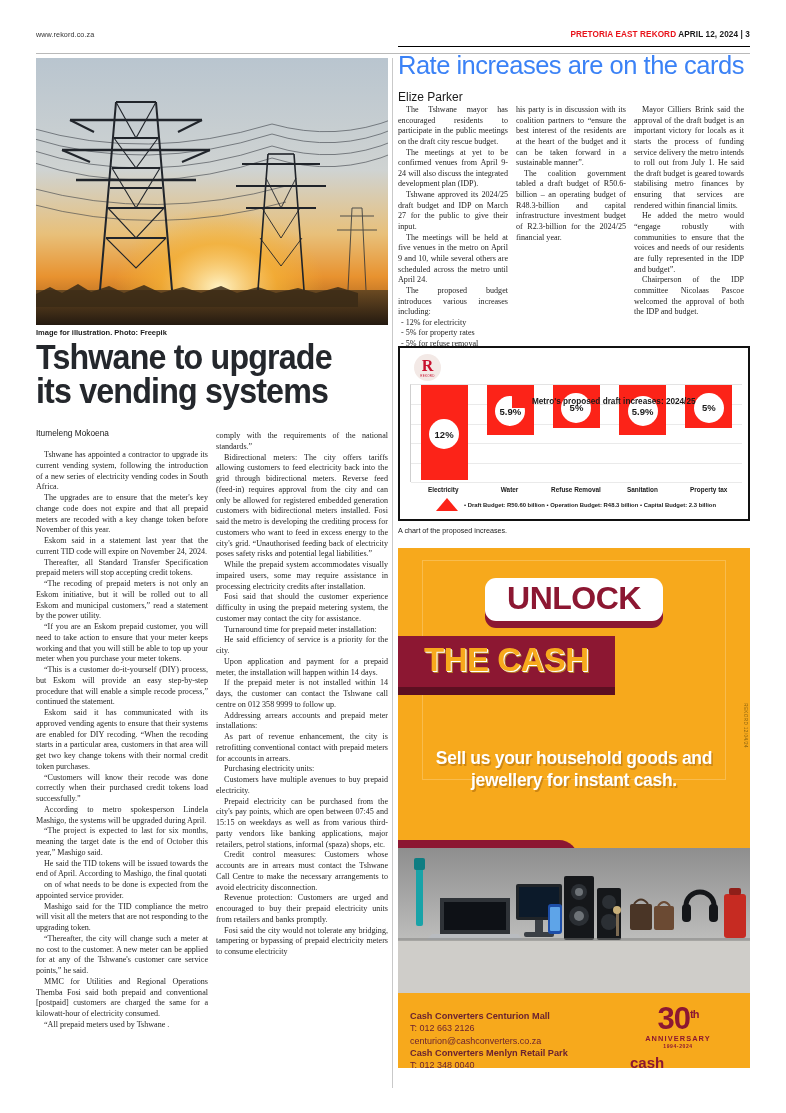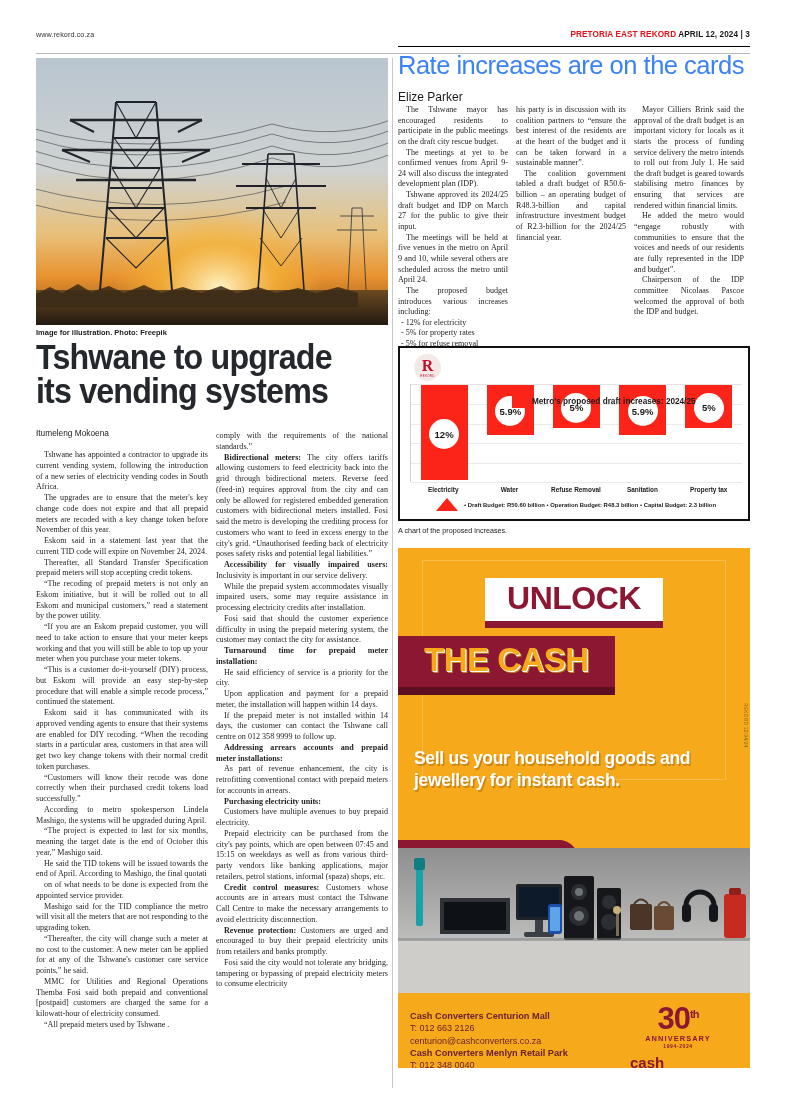--- a/index.html
+++ b/index.html
@@ -50,21 +50,21 @@
     font-family: "Liberation Sans", sans-serif;
     font-size: 8.3px; color: #1a1a1a;
   }
   .col-left-1 { position: absolute; left: 36px; top: 450px; width: 172px; }
   .col-left-2 { position: absolute; left: 216px; top: 431px; width: 172px; }
   .col-left-1 p, .col-left-2 p {
     font-size: 8.1px; line-height: 1.33; color: #1e1e1e;
     text-align: justify; text-indent: 8px; margin: 0;
   }
   .col-left-1 p.noind, .col-left-2 p.noind { text-indent: 0; }
-  .col-left-2 p b { font-weight: bold; }
+  .col-left-2 p b { font-weight: normal; }
 
   
   .rule-top {
     position: absolute; left: 398px; top: 46px; width: 352px; height: 0;
     border-top: 1px solid #000;
   }
   .vrule {
     position: absolute; left: 392px; top: 58px; width: 0; height: 1030px;
     border-left: 1px solid #c9c9c9;
   }
@@ -170,39 +170,40 @@
   .ad-inner-frame {
     position: absolute; left: 24px; top: 12px; width: 304px; height: 220px;
     border: 1px solid rgba(255,255,255,0.22);
   }
   .unlock {
     position: absolute; left: 0; top: 30px; width: 100%; text-align: center;
   }
   .unlock-box {
     display: inline-block; background: #ffffff; padding: 2px 22px 4px 22px;
     box-shadow: 0 7px 0 #8c1732;
+    border-radius: 11px;
   }
   .unlock-box span {
     font-family: "Liberation Sans", sans-serif;
     font-size: 32px; font-weight: bold; color: #8c1732; letter-spacing: -0.5px;
   }
   .thecash {
     position: absolute; left: 0; top: 88px; width: 100%; text-align: left;
   }
   .thecash-box {
     display: inline-block; background: #8c1732; padding: 5px 26px 8px 26px;
     box-shadow: 0 8px 0 #5d0f21;
   }
   .thecash-box span {
     font-family: "Liberation Sans", sans-serif;
     font-size: 33px; font-weight: bold; color: #f7a91c; letter-spacing: -0.5px;
     text-shadow: 1px 1px 0 #fff, 2px 2px 0 #b8832a;
   }
   .ad-sub {
-    position: absolute; left: 16px; top: 200px; width: 100%; text-align: left;
+    position: absolute; left: 0; top: 200px; width: 100%; text-align: center;
     font-family: "Liberation Sans", sans-serif;
     font-size: 17.5px; font-weight: bold; line-height: 1.24; color: #ffffff;
     text-shadow: 1.5px 1.5px 0 rgba(150,90,10,0.45);
     letter-spacing: -0.3px;
   }
   .call-banner {
     position: absolute; left: 0; top: 292px; height: 38px;
     background: #8c1732; border-radius: 0 19px 19px 0;
     padding: 0 30px 0 14px; display: flex; align-items: center;
   }
@@ -353,21 +354,20 @@
     <p>on of what needs to be done is expected from the appointed service provider.</p>
     <p>Mashigo said for the TID compliance the metro will visit all the meters that are not responding to the upgrading token.</p>
     <p>“Thereafter, the city will change such a meter at no cost to the customer. A new meter can be applied for at any of the Tshwane's customer care service points,” he said.</p>
     <p>MMC for Utilities and Regional Operations Themba Fosi said both prepaid and conventional [postpaid] customers are charged the same for a kilowatt-hour of electricity consumed.</p>
     <p>“All prepaid meters used by Tshwane .</p>
   </div>
 
   <div class="col-left-2">
     <p class="noind">comply with the requirements of the national standards.”</p>
     <p><b>Bidirectional meters:</b> The city offers tariffs allowing customers to feed electricity back into the grid through bidirectional meters. Reverse feed (feed-in) requires approval from the city and can only be allowed for registered embedded generation customers with bidirectional meters installed. Fosi said the metro is developing the crediting process for customers who want to feed in excess energy to the city's grid. “Unauthorised feeding back of electricity poses safety risks and potential legal liabilities.”</p>
-    <p><b>Accessibility for visually impaired users:</b> Inclusivity is important in our service delivery.</p>
     <p>While the prepaid system accommodates visually impaired users, some may require assistance in processing electricity credits after installation.</p>
     <p>Fosi said that should the customer experience difficulty in using the prepaid metering system, the customer may contact the city for assistance.</p>
     <p><b>Turnaround time for prepaid meter installation:</b></p>
     <p>He said efficiency of service is a priority for the city.</p>
     <p>Upon application and payment for a prepaid meter, the installation will happen within 14 days.</p>
     <p>If the prepaid meter is not installed within 14 days, the customer can contact the Tshwane call centre on 012 358 9999 to follow up.</p>
     <p><b>Addressing arrears accounts and prepaid meter installations:</b></p>
     <p>As part of revenue enhancement, the city is retrofitting conventional contact with prepaid meters for accounts in arrears.</p>
     <p><b>Purchasing electricity units:</b></p>
     <p>Customers have multiple avenues to buy prepaid electricity.</p>

